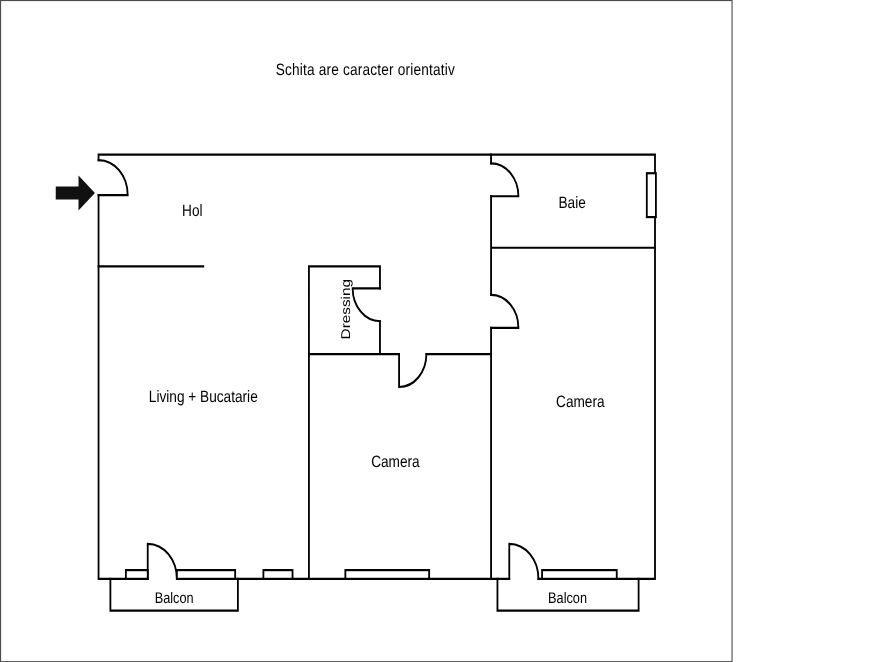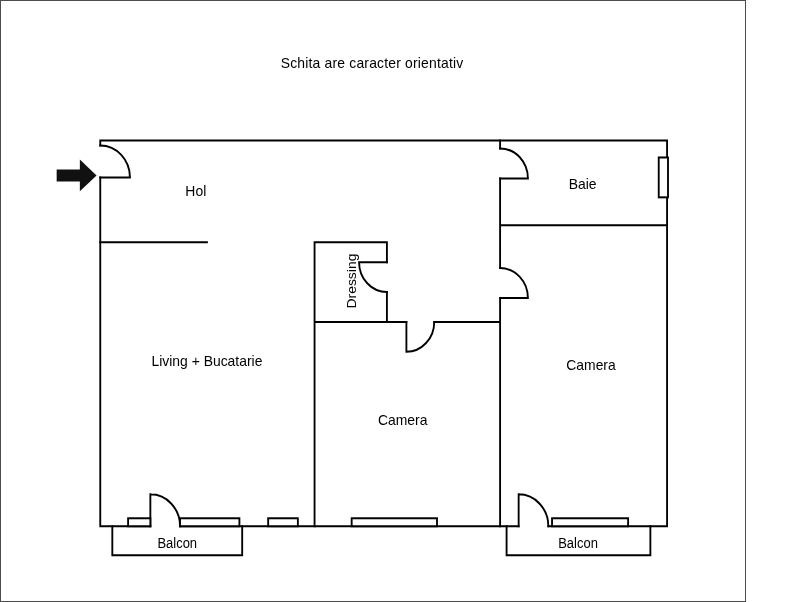--- a/index.html
+++ b/index.html
@@ -3,21 +3,21 @@
 <meta charset="utf-8">
 <style>
   html, body {
     margin: 0;
     padding: 0;
     background: #ffffff;
     font-family: "Liberation Sans", sans-serif;
   }
   .frame {
     position: relative;
-    width: 746px;
+    width: 666px;
     height: 602px;
     box-sizing: border-box;
     border: 1px solid #4c4c4c;
     background: #ffffff;
     overflow: hidden;
   }
   .frame svg {
     position: absolute;
     left: 0;
     top: 0;

